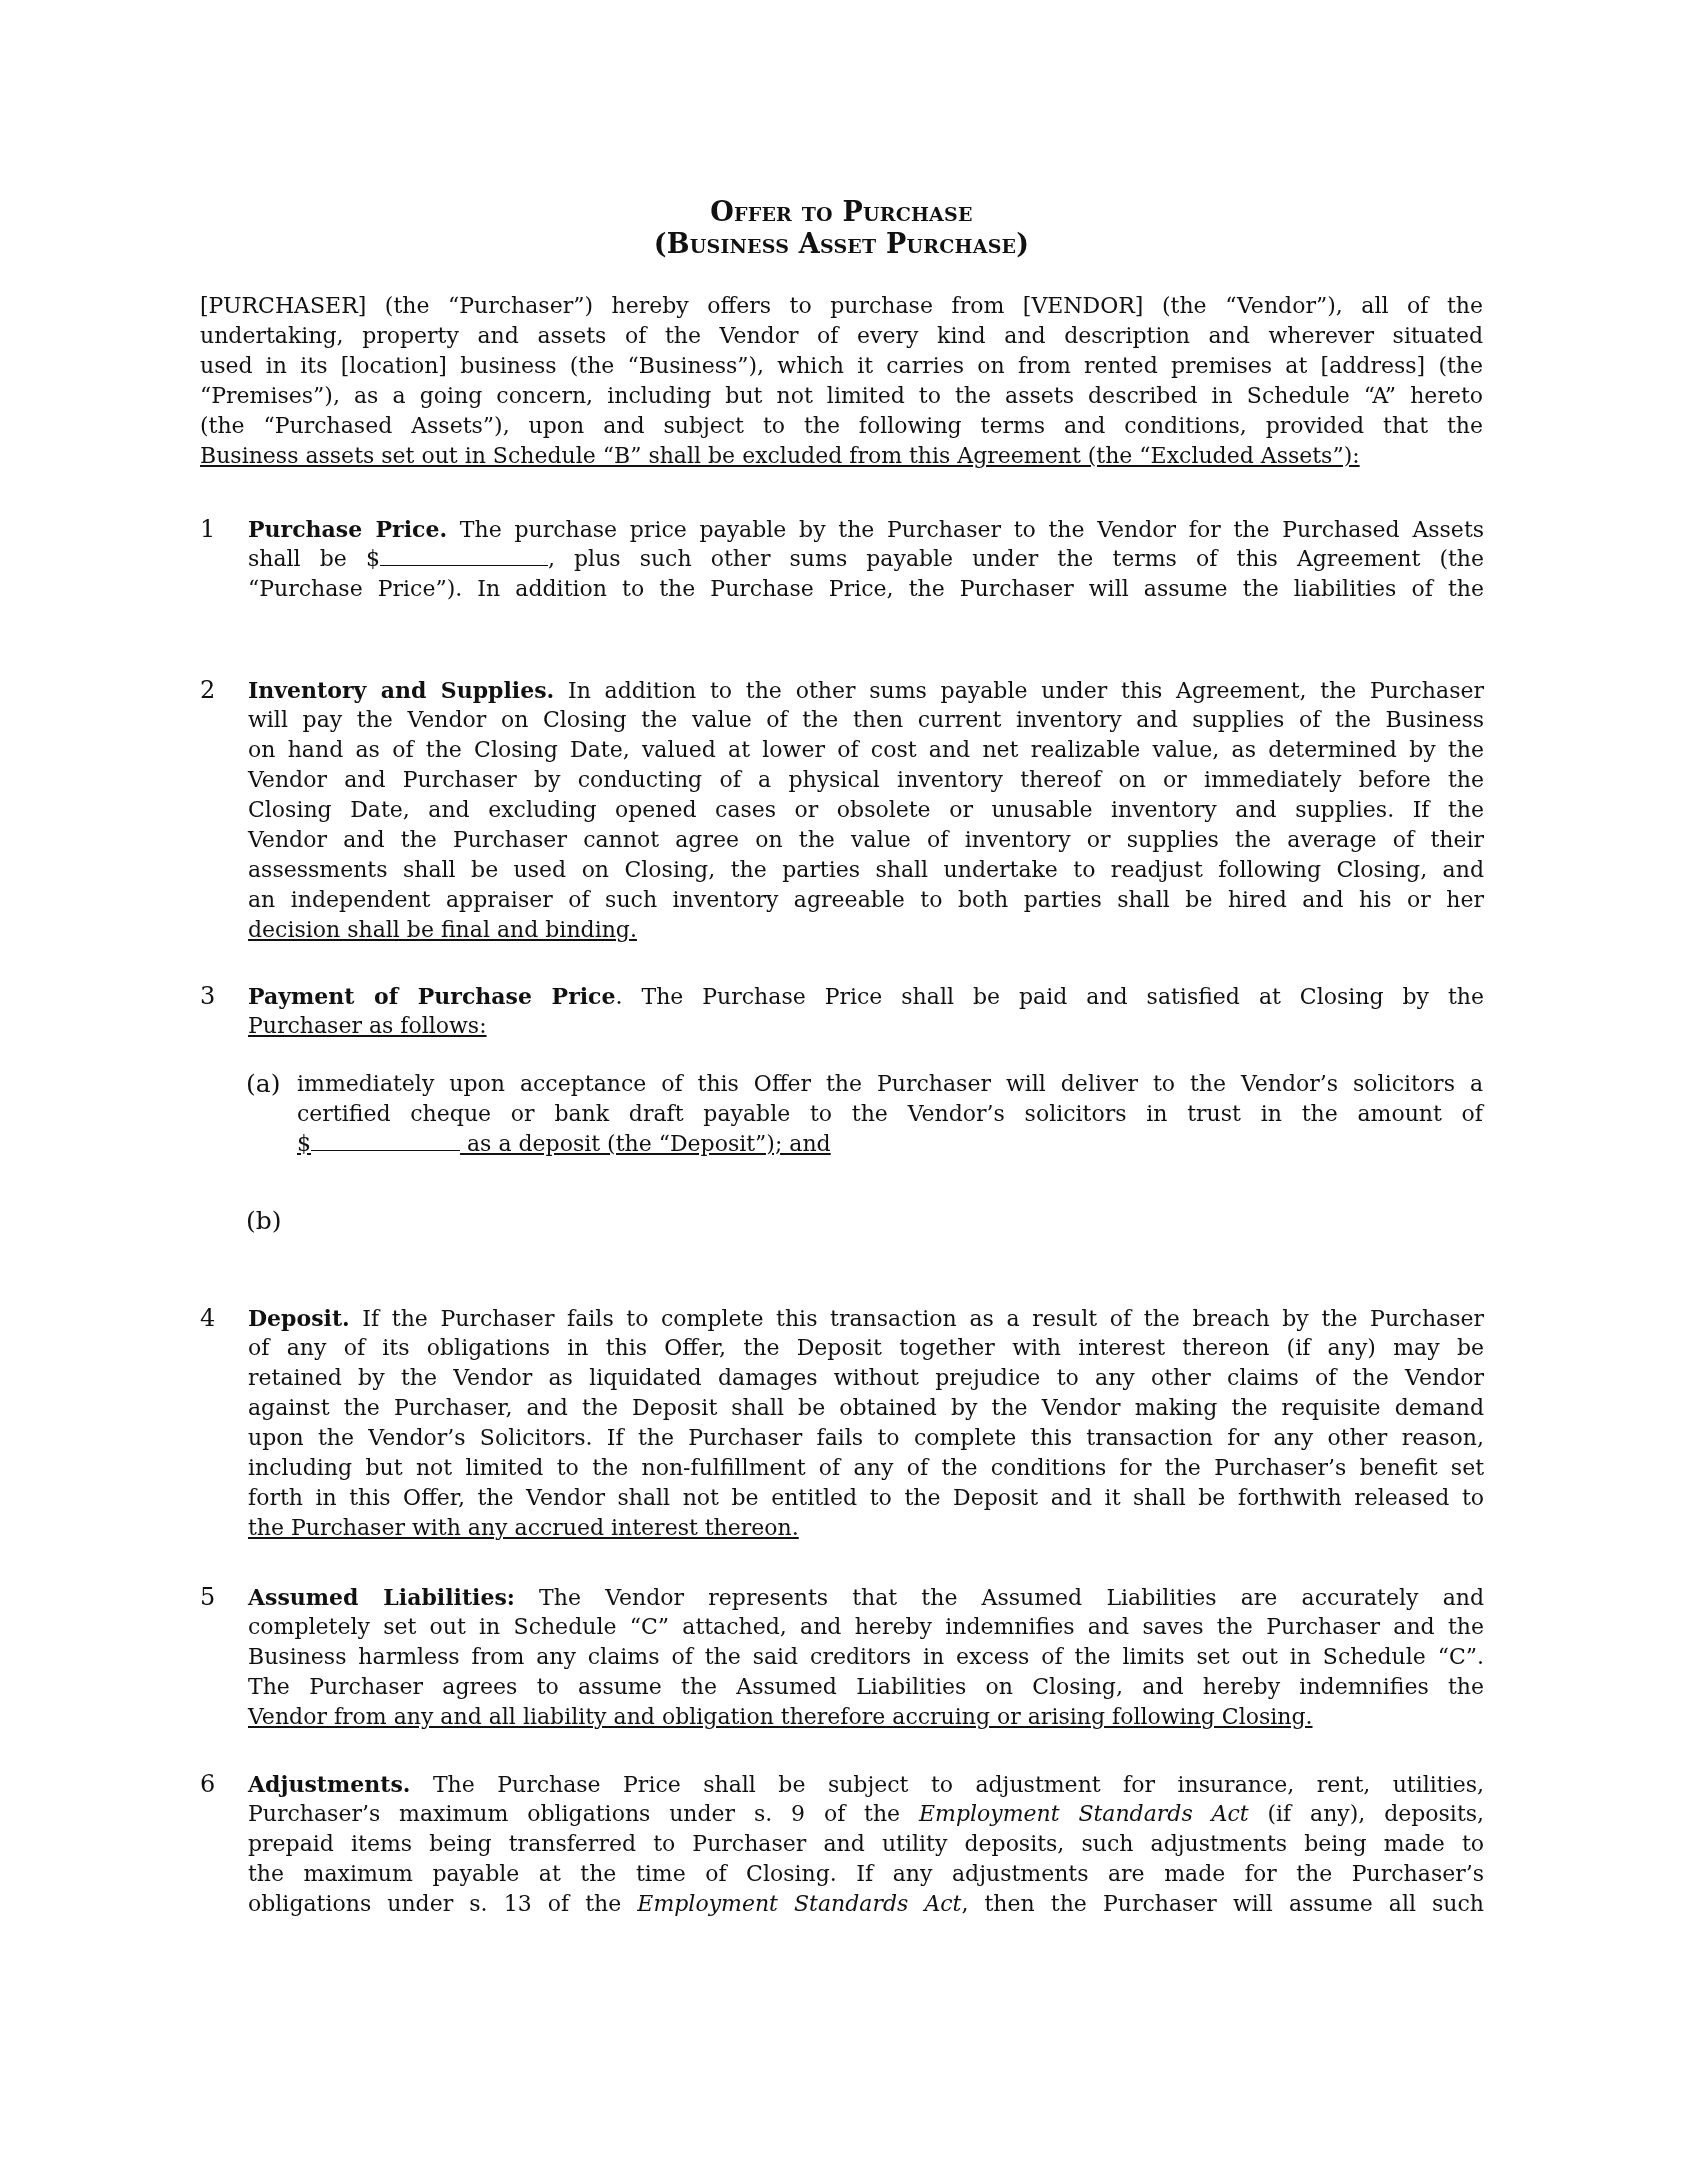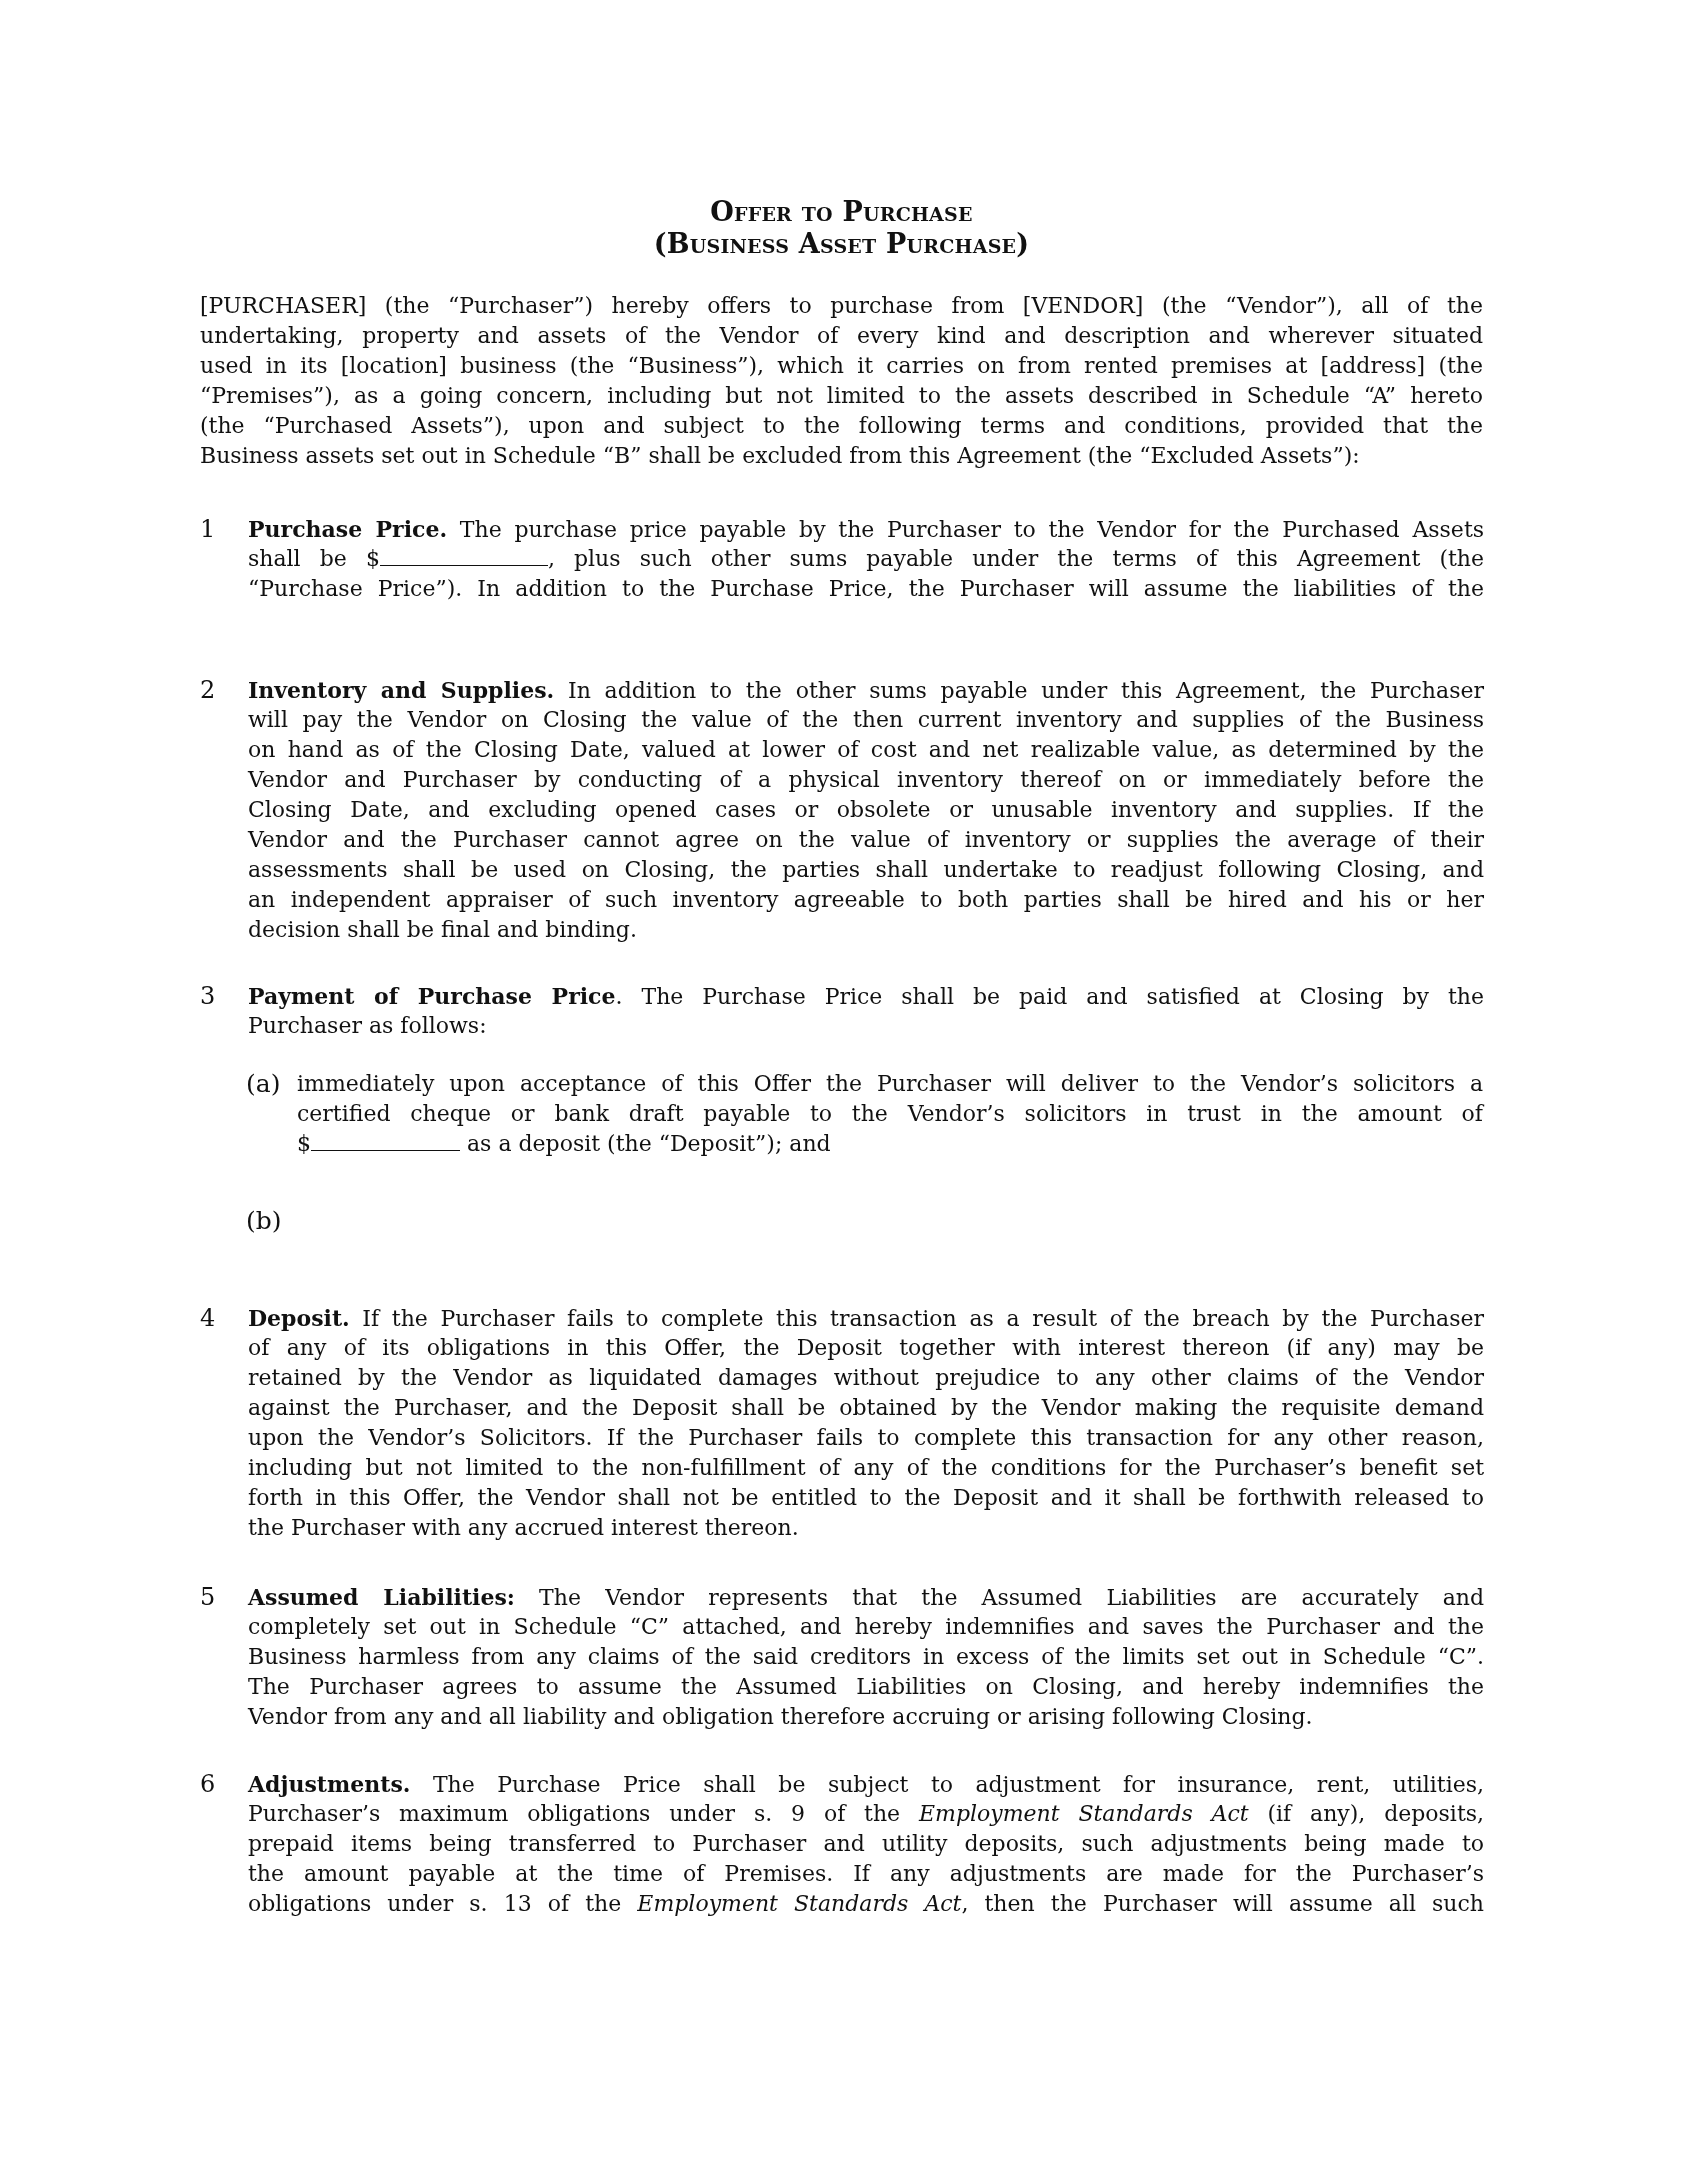--- a/index.html
+++ b/index.html
@@ -6,21 +6,21 @@
   body { width: 1683px; height: 2178px; position: relative; overflow: hidden; color: #111111;
          font-family: "DejaVu Serif", "Liberation Serif", serif; }
   .page { position: absolute; left: 0; top: 0; width: 1683px; height: 1704px; background: #fff; }
   .title { position: absolute; left: 0; width: 1683px; text-align: center; font-weight: bold;
            font-variant: small-caps; font-size: 27px; line-height: 32px; letter-spacing: 0.2px; }
   .title.l1 { top: 196px; }
   .title.l2 { top: 228px; }
   .block { position: absolute; left: 248px; width: 1236px; font-size: 22px; line-height: 30px; }
   .block.intro { left: 200px; width: 1283px; }
   .line { display: block; text-align: justify; text-align-last: justify; white-space: nowrap; height: 30px; }
-  .line.last { text-align-last: left; }
+  .line.last { text-align-last: left; text-decoration: underline; }
   .line span { white-space: pre; }
   .num { position: absolute; left: 200px; font-size: 24px; line-height: 30px; }
   .sublabel { position: absolute; left: 246px; font-size: 25px; line-height: 30px; }
   .subblock { position: absolute; left: 297px; width: 1186px; font-size: 22px; line-height: 30px; }
   b { font-weight: bold; }
   i { font-style: italic; }
   .blank { display: inline-block; border-bottom: 1.5px solid #111; height: 20px; vertical-align: baseline; }
 </style>
 </head>
 <body>
@@ -93,18 +93,18 @@
     <div class="line">Business harmless from any claims of the said creditors in excess of the limits set out in Schedule “C”.</div>
     <div class="line">The Purchaser agrees to assume the Assumed Liabilities on Closing, and hereby indemnifies the</div>
     <div class="line last">Vendor from any and all liability and obligation therefore accruing or arising following Closing.</div>
   </div>
 
   <div class="num" style="top:1769px;">6</div>
   <div class="block" style="top:1769px;">
     <div class="line"><b>Adjustments.</b><span> The Purchase Price shall be subject to adjustment for insurance, rent, utilities,</span></div>
     <div class="line"><span>Purchaser’s maximum obligations under s. 9 of the </span><i>Employment Standards Act</i><span> (if any), deposits,</span></div>
     <div class="line">prepaid items being transferred to Purchaser and utility deposits, such adjustments being made to</div>
-    <div class="line">the amount payable at the time of Premises. If any adjustments are made for the Purchaser’s</div>
+    <div class="line">the maximum payable at the time of Closing. If any adjustments are made for the Purchaser’s</div>
     <div class="line"><span>obligations under s. 13 of the </span><i>Employment Standards Act</i><span>, then the Purchaser will assume all such</span></div>
   </div>
 
 </div>
 
 
 </body></html>

